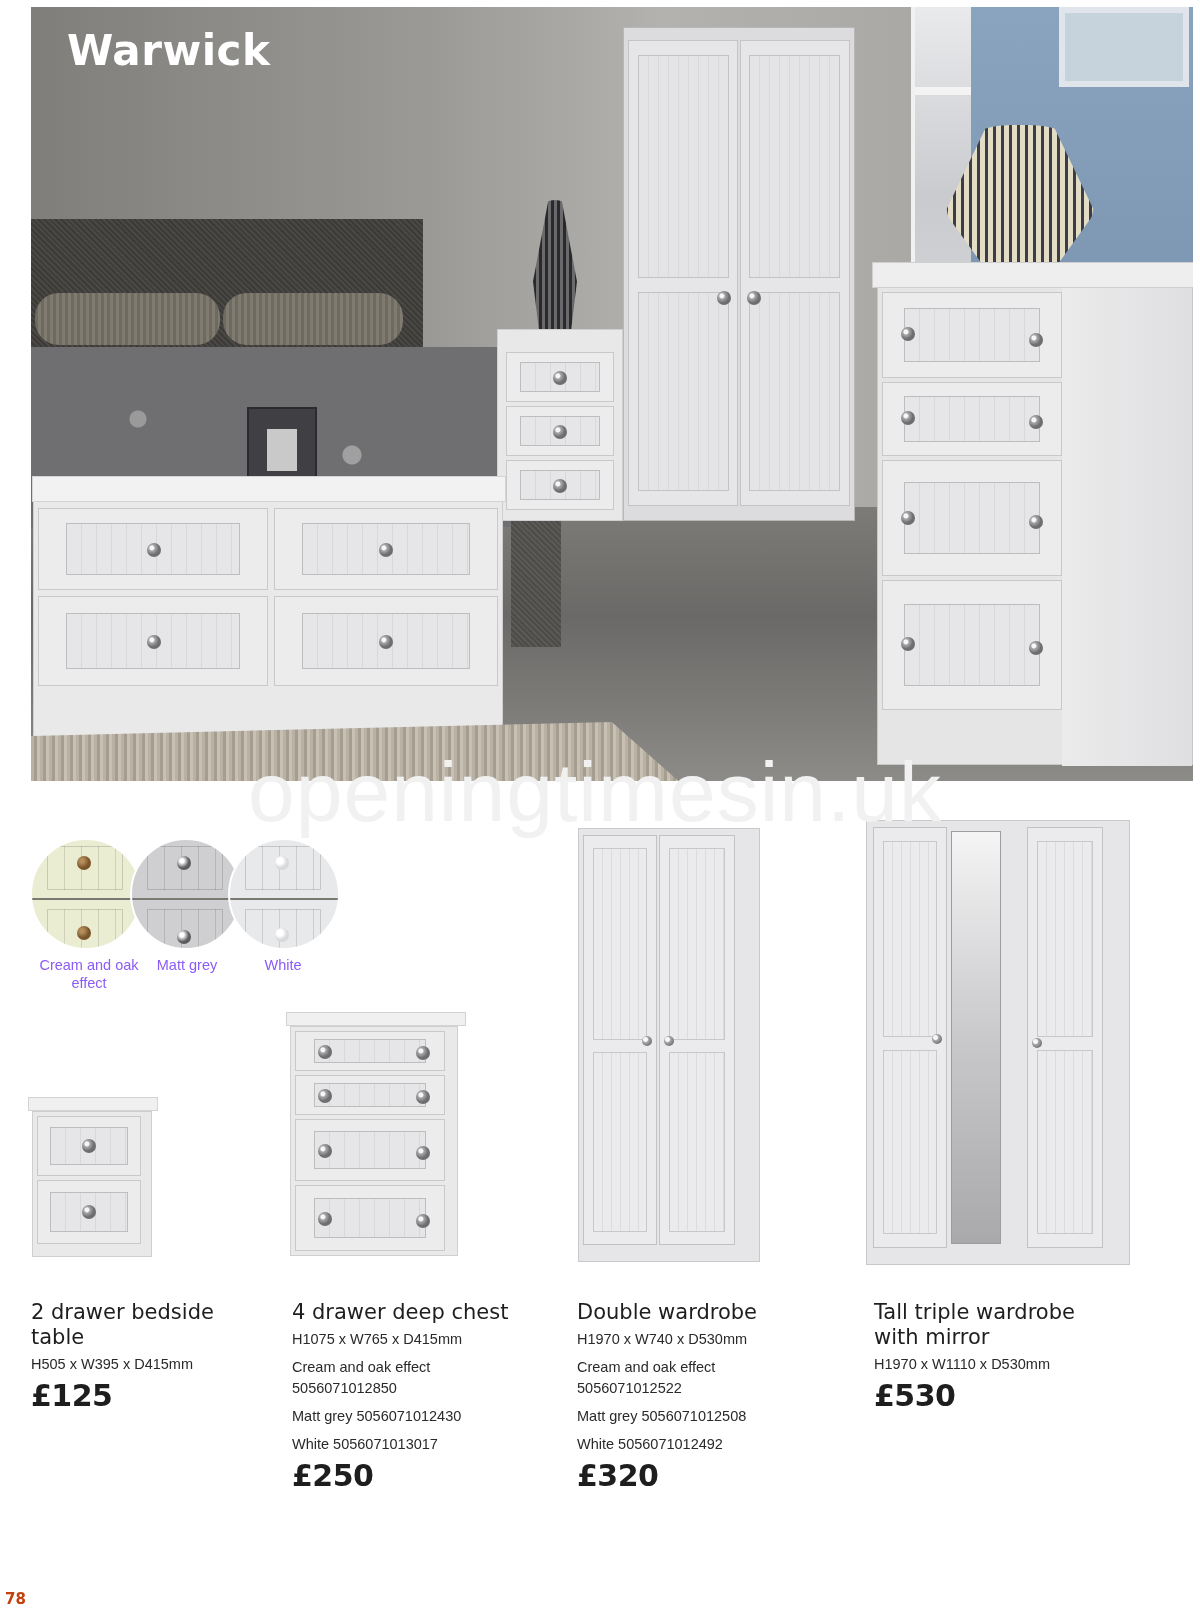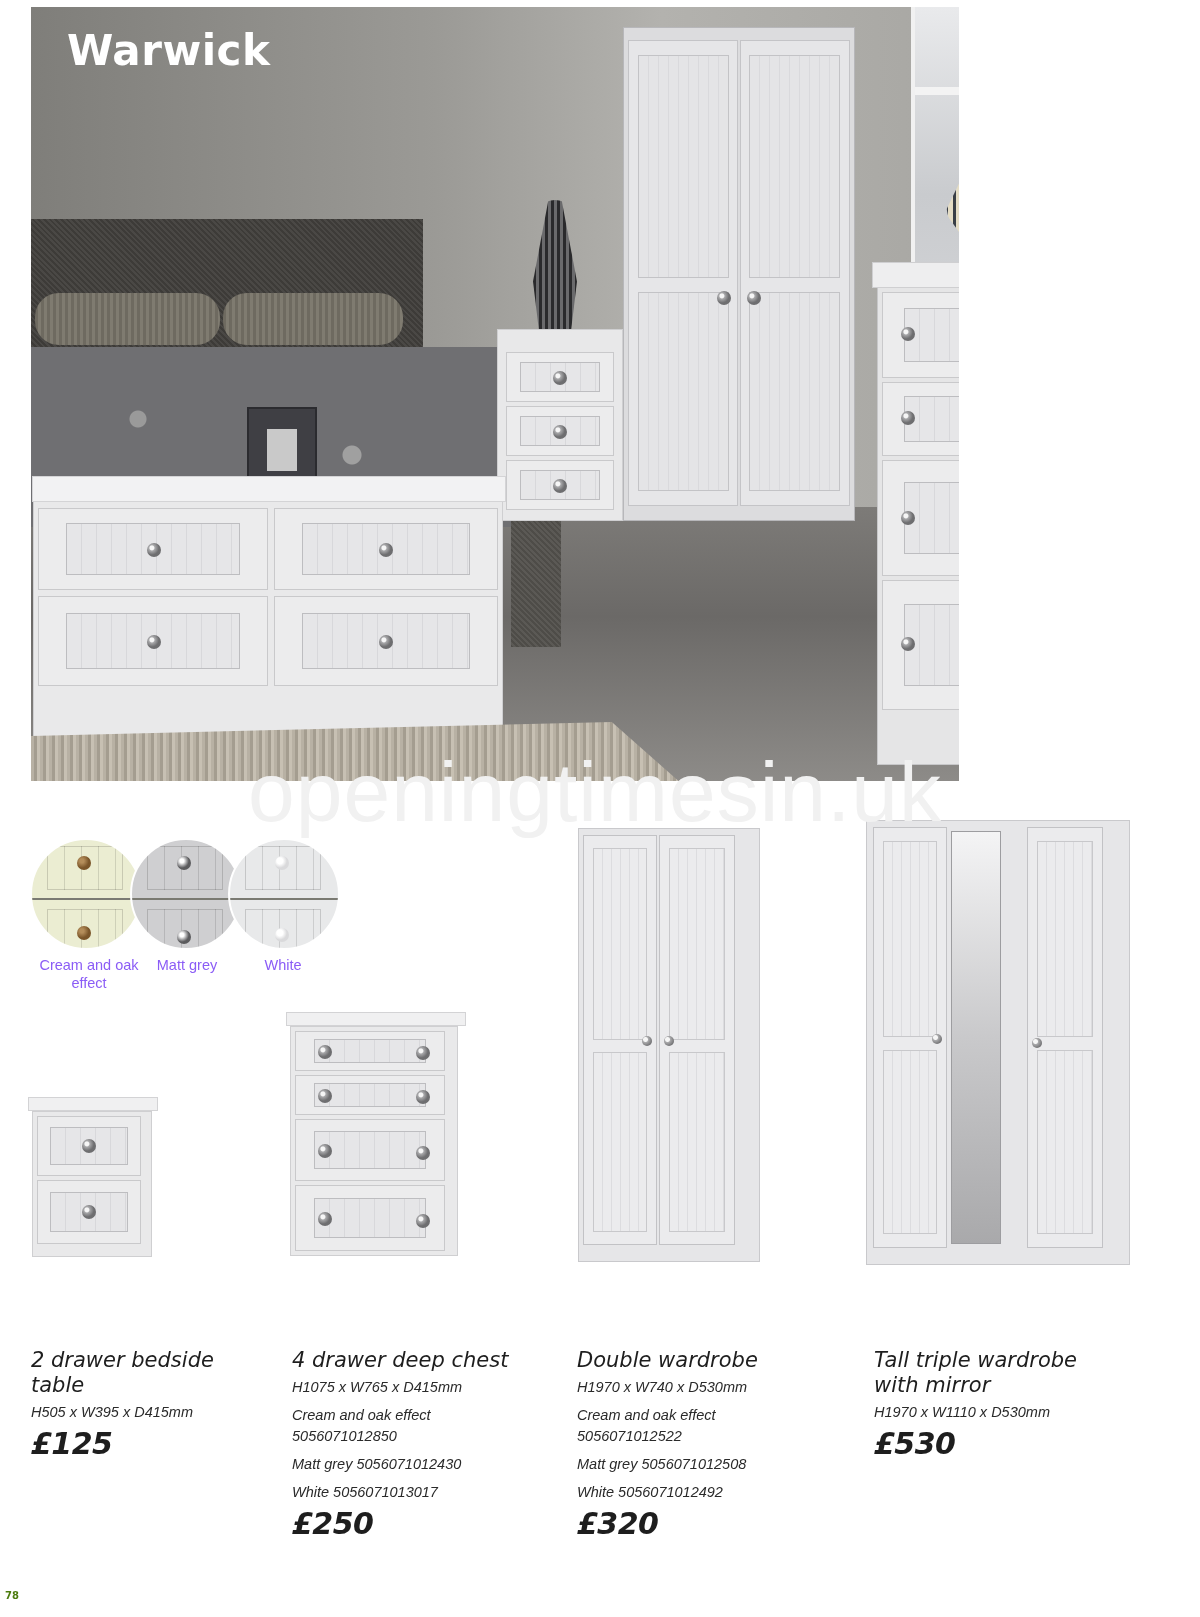--- a/index.html
+++ b/index.html
@@ -1,21 +1,21 @@
 <!DOCTYPE html>
 <html><head>
 <meta charset="utf-8">
 <style>
   * { box-sizing: border-box; margin: 0; padding: 0; }
   html, body { width: 1200px; height: 1617px; background: #ffffff; overflow: hidden; }
   body { position: relative; font-family: "Liberation Sans", sans-serif; color: #1e1e1e; }
 
   
   .hero {
-    position: absolute; left: 31px; top: 7px; width: 928px; height: 774px;
+    position: absolute; left: 31px; top: 7px; width: 1162px; height: 774px;
     overflow: hidden;
     background: linear-gradient(180deg, #8d8c88 0%, #9a9995 30%, #8a8986 60%, #6f6e6b 100%);
     text-decoration: underline;
   }
   .hero .wall-left { position: absolute; left: 0; top: 0; width: 900px; height: 500px;
     background: linear-gradient(90deg, #7f7e7a 0%, #9b9a96 45%, #b3b2ae 70%, #a9a8a4 100%); }
   .hero .wall-blue { position: absolute; left: 940px; top: 0; width: 222px; height: 480px;
     background: linear-gradient(180deg, #8aa4c0 0%, #7d97b3 60%, #6f89a4 100%); }
   .hero .window { position: absolute; left: 880px; top: 0; width: 64px; height: 470px;
     background: linear-gradient(180deg, #e9eaec 0%, #c9cbce 40%, #dcdde0 100%);
@@ -106,28 +106,28 @@
   .triple-prod { left: 866px; top: 820px; width: 264px; height: 445px; }
   .wd-body { position: absolute; left: 0; top: 0; width: 100%; height: 100%; background: #e6e6e8; border: 1px solid #c9c9cc; }
   .wd-door { position: absolute; top: 6px; height: calc(100% - 22px); background: #ebebed; border: 1px solid #c2c2c5; }
   .wd-door .panel-up { position: absolute; left: 12%; top: 3%; width: 76%; height: 47%; border: 1px solid #c8c8cb;
     background: repeating-linear-gradient(90deg, #ebebed 0 8px, #dcdcdf 8px 9px); }
   .wd-door .panel-low { position: absolute; left: 12%; top: 53%; width: 76%; height: 44%; border: 1px solid #c8c8cb;
     background: repeating-linear-gradient(90deg, #ebebed 0 8px, #dcdcdf 8px 9px); }
   .mirror { position: absolute; top: 10px; height: calc(100% - 30px); background: linear-gradient(180deg, #f4f4f5 0%, #c9c9cb 50%, #a9a9ab 100%); border: 1px solid #9d9da0; }
 
   
-  .product { position: absolute; top: 1348px; font-style: italic; }
+  .product { position: absolute; top: 1300px; }
   .product-name { font-family: "DejaVu Sans", sans-serif; font-size: 21px; line-height: 25px; color: #1e1e1e; font-weight: normal; }
   .product-dims { margin-top: 4px; }
   .spec { font-size: 14.5px; line-height: 21px; color: #2a2a2a; }
   .spec-line { display: block; margin-top: 7px; }
   .price { margin-top: 2px; font-family: "DejaVu Sans", sans-serif; font-weight: bold; font-size: 30px; line-height: 38px; color: #1e1e1e; letter-spacing: -0.5px; }
 
-  .page-number { position: absolute; left: 5px; top: 1590px; font-family: "DejaVu Sans", sans-serif; font-weight: bold; font-size: 10px; color: #4d7c0f; }
+  .page-number { position: absolute; left: 5px; top: 1590px; font-family: "DejaVu Sans", sans-serif; font-weight: bold; font-size: 15px; color: #c2410c; }
 </style>
 </head>
 <body>
 
 <div class="hero">
   <div class="wall-left"></div>
   <div class="window"></div>
   <div class="wall-blue"></div>
   <div class="frame"></div>
   <div class="floor"></div>

